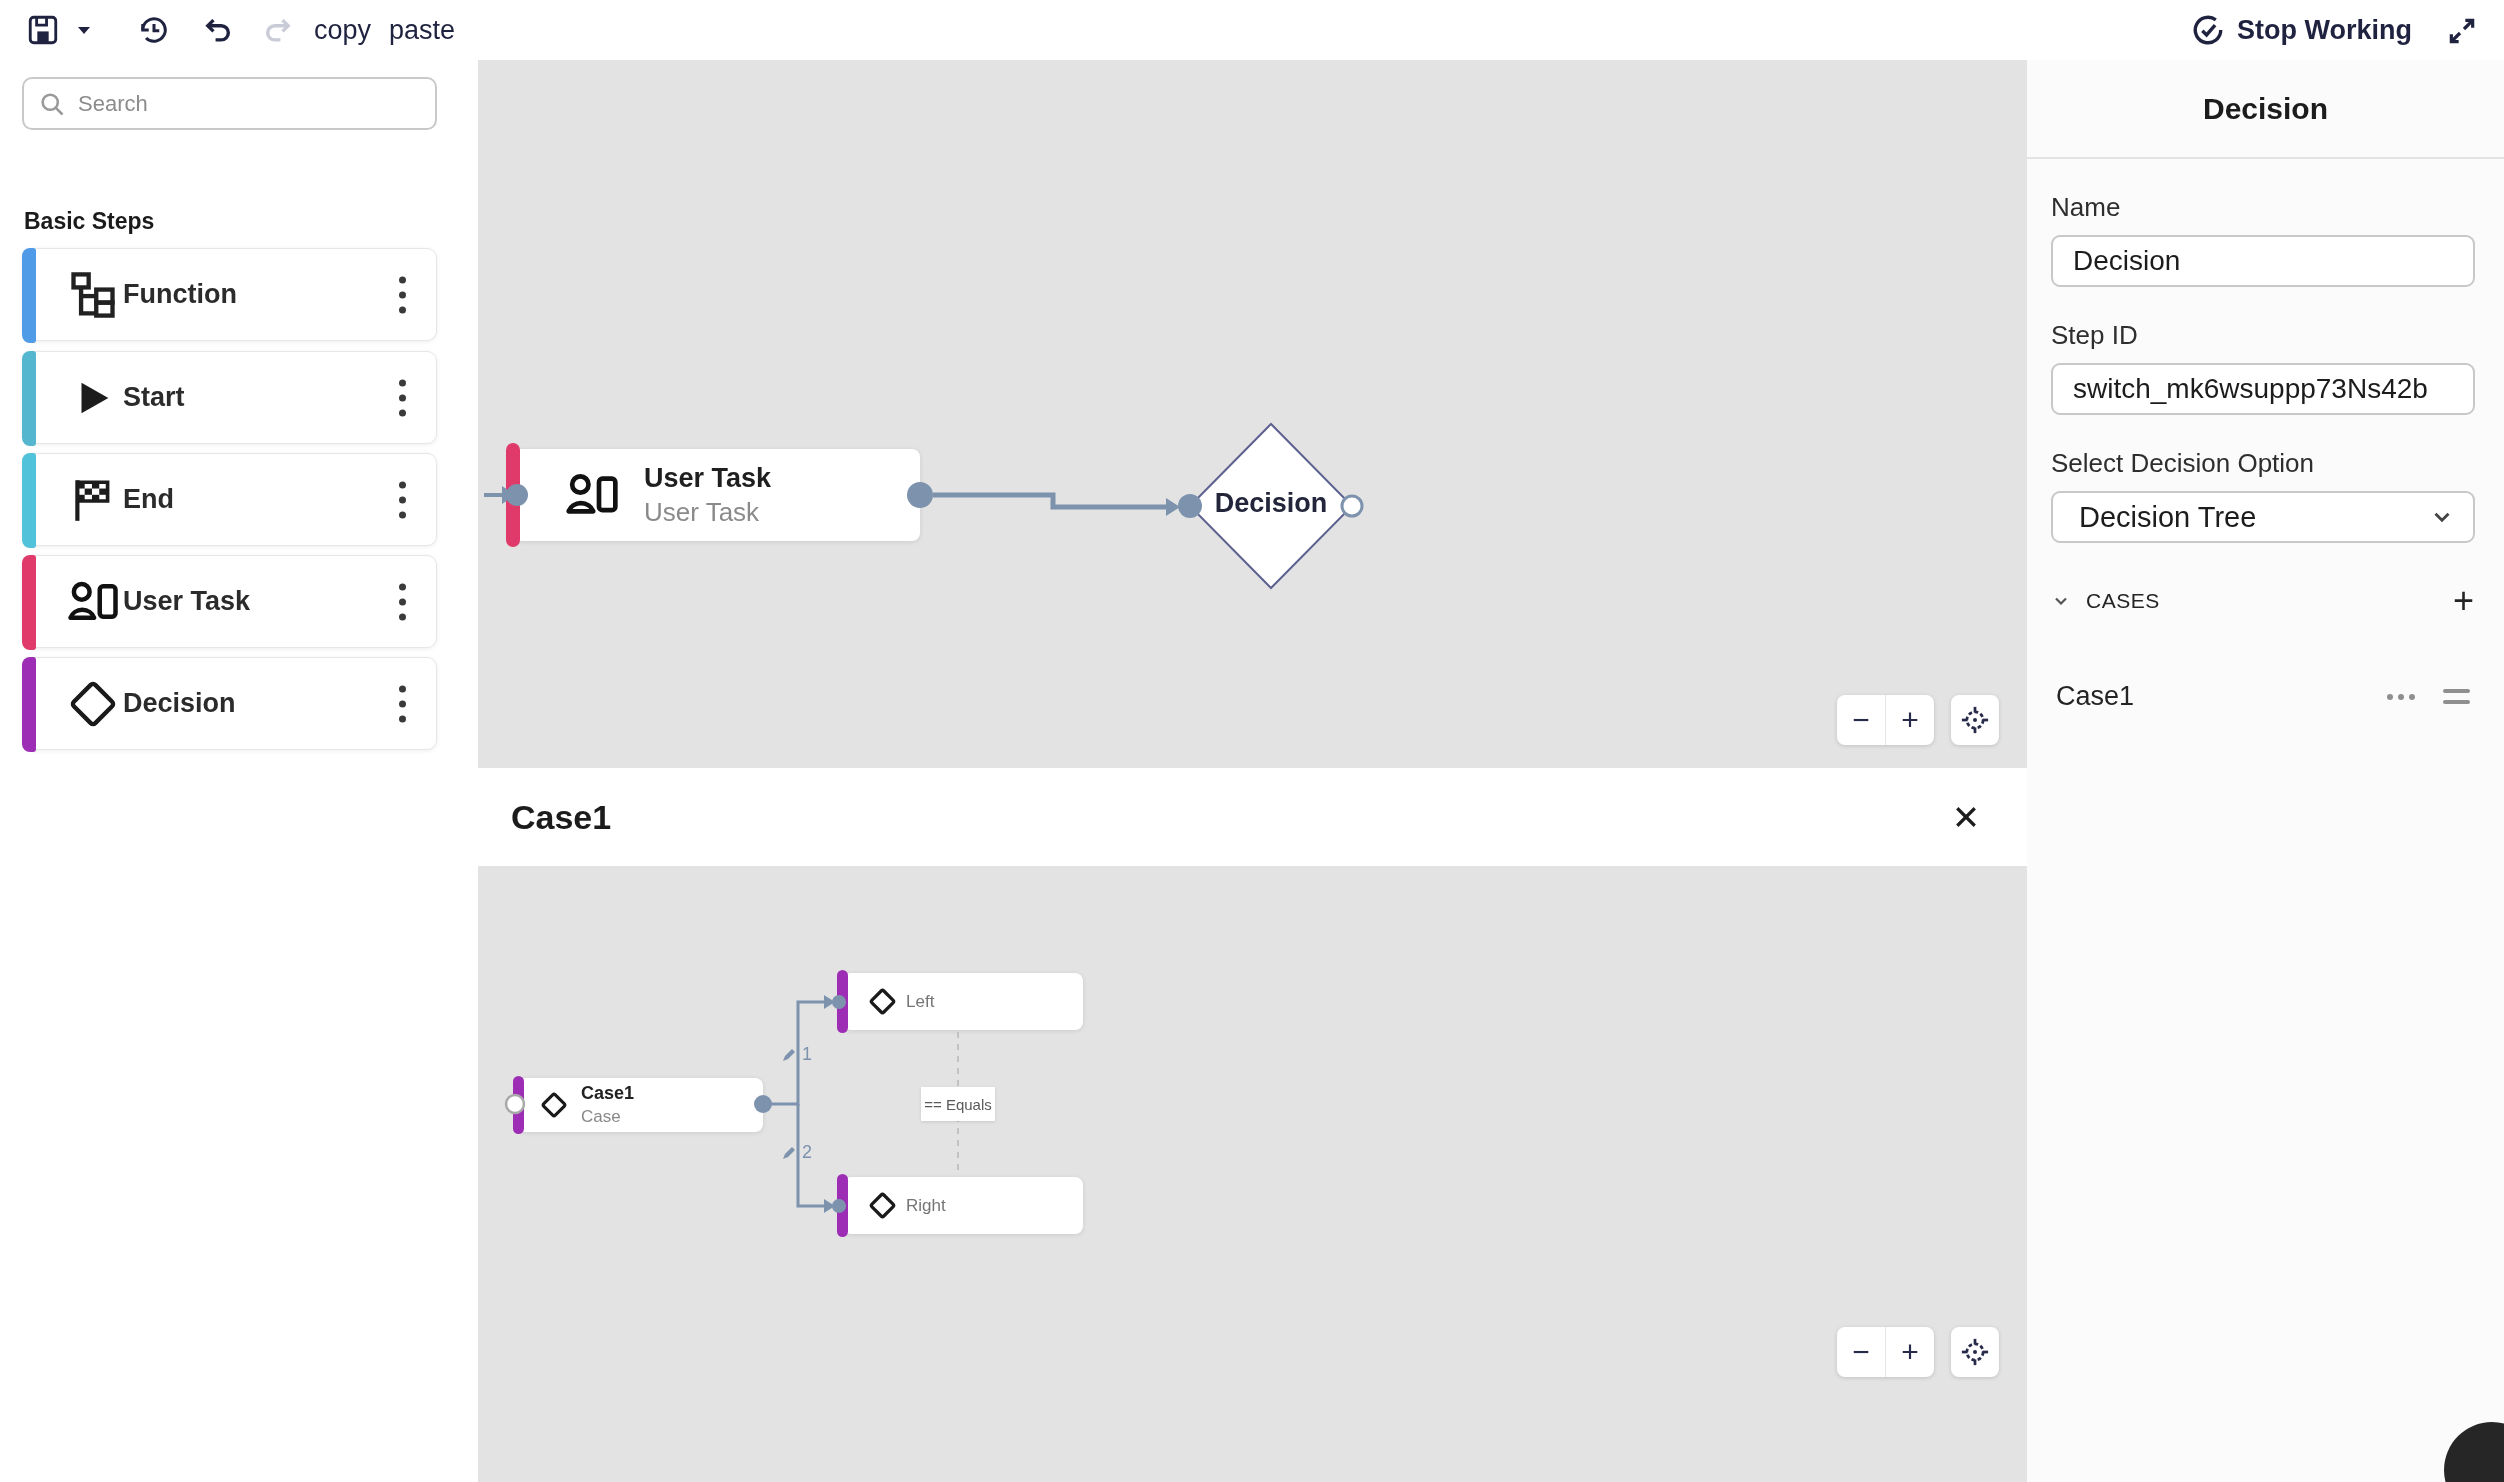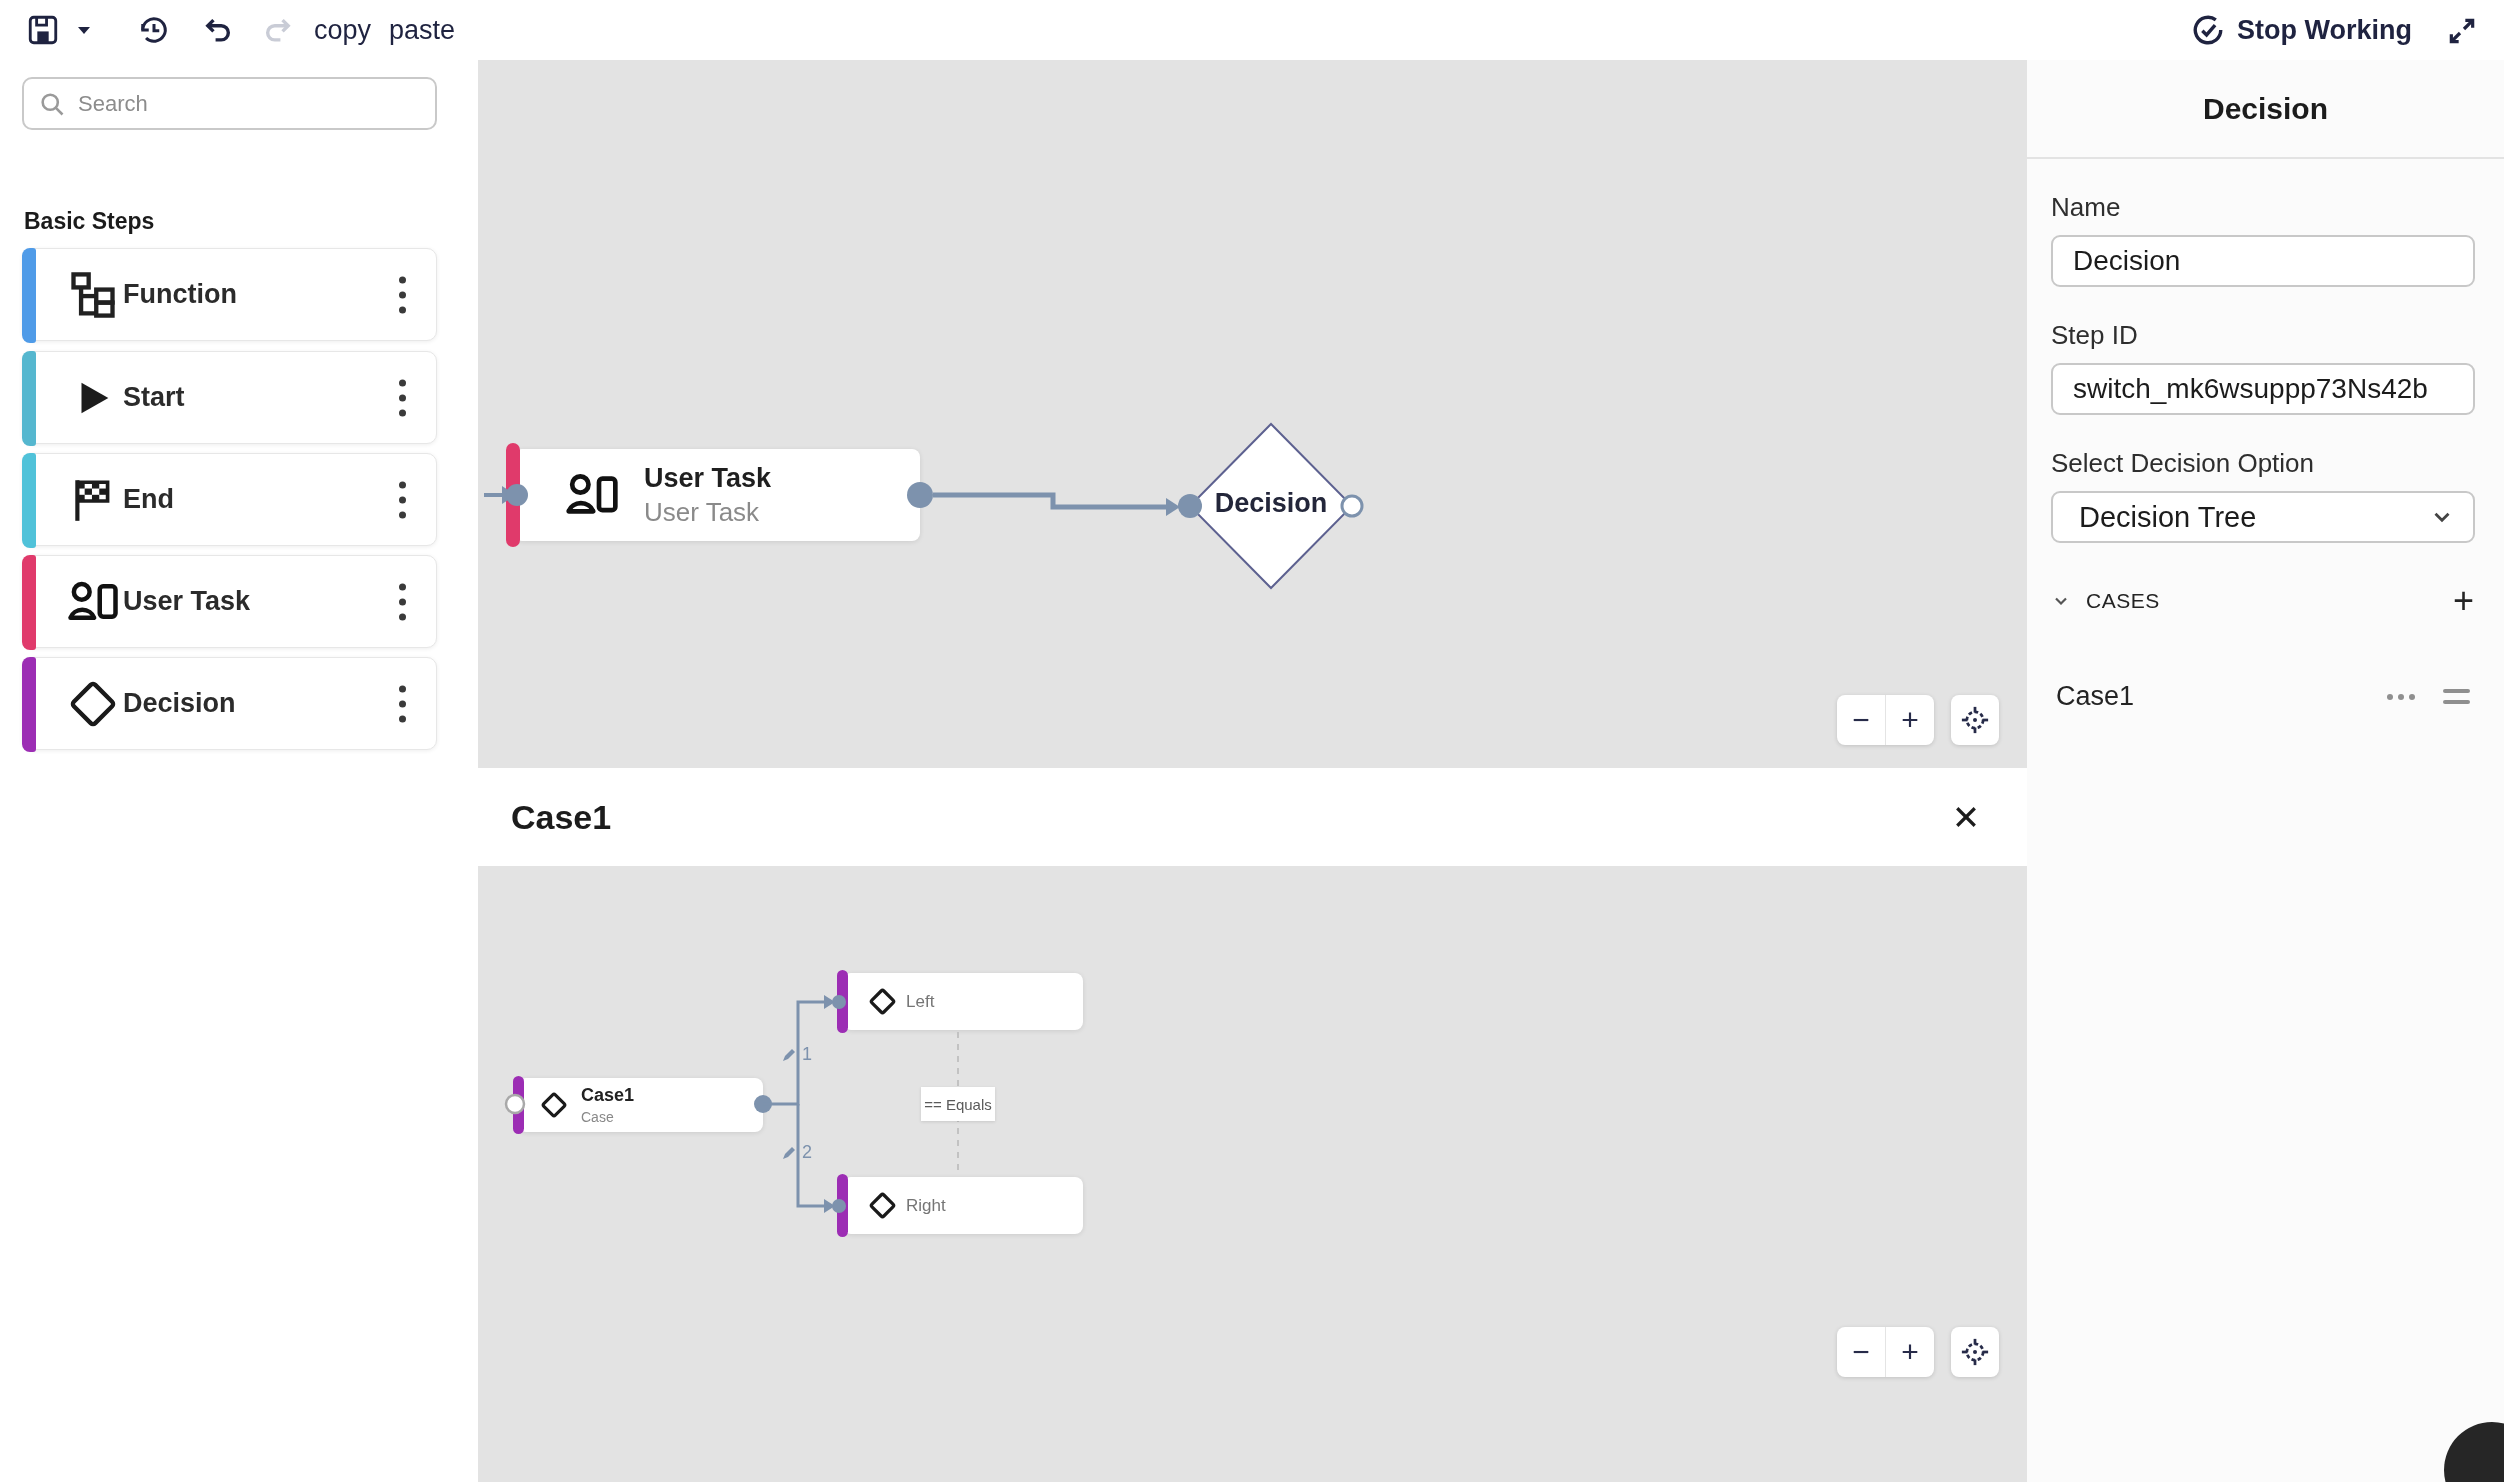--- a/index.html
+++ b/index.html
@@ -47,21 +47,21 @@
   .usertask-node { left:36px; top:389px; width:406px; height:92px; }
   .usertask-node .node-bar { left:-8px; top:-6px; width:14px; height:104px; background:#e03a6b; }
   .node-title { font-size:27px; font-weight:bold; color:#1f1f1f; line-height:1.25; }
   .node-sub { font-size:26px; color:#8a8a8a; line-height:1.25; }
   .diamond-label { position:absolute; left:713px; top:428px; width:160px; text-align:center; font-size:27px;
     font-weight:bold; color:#23263a; z-index:4; }
 
   .case-node { left:40px; top:212px; width:245px; height:54px; }
   .case-node .node-bar { left:-5px; top:-2px; width:11px; height:58px; background:#9c2db4; }
   .mini-title { font-size:18px; font-weight:bold; color:#222; line-height:1.3; }
-  .mini-sub { font-size:14px; color:#888; line-height:1.3; }
+  .mini-sub { font-size:17px; color:#888; line-height:1.3; }
   .leaf-node { width:240px; height:57px; }
   .leaf-node .node-bar { left:-6px; top:-3px; width:11px; height:63px; background:#9c2db4; }
   .leaf-label { font-size:17px; color:#757575; margin-left:8px; }
   .left-node { left:365px; top:107px; } .right-node { left:365px; top:311px; }
 
   .branch-tag { position:absolute; display:flex; align-items:center; gap:5px; z-index:4; color:#7d92ad;
     font-size:18px; }
   .equals-box { position:absolute; left:443px; top:221px; width:74px; height:34px; background:#fff; border-radius:0;
     box-shadow:0 1px 3px rgba(0,0,0,0.12); display:flex; align-items:center; justify-content:center;
     font-size:15px; color:#5a5a5a; z-index:4; }

